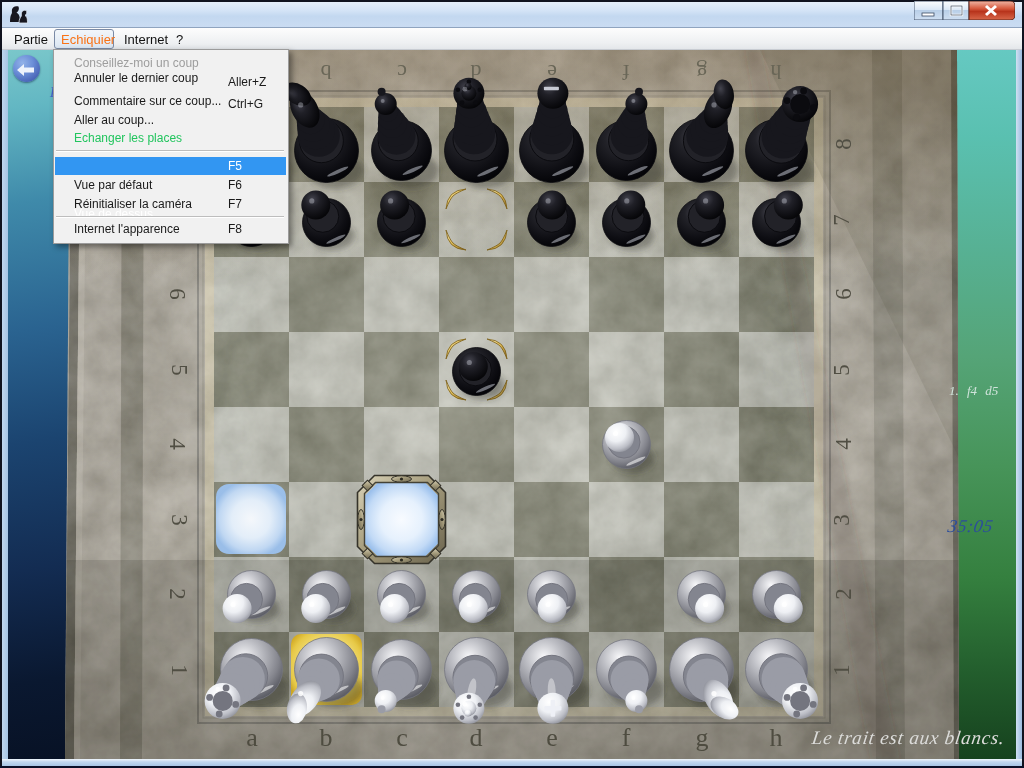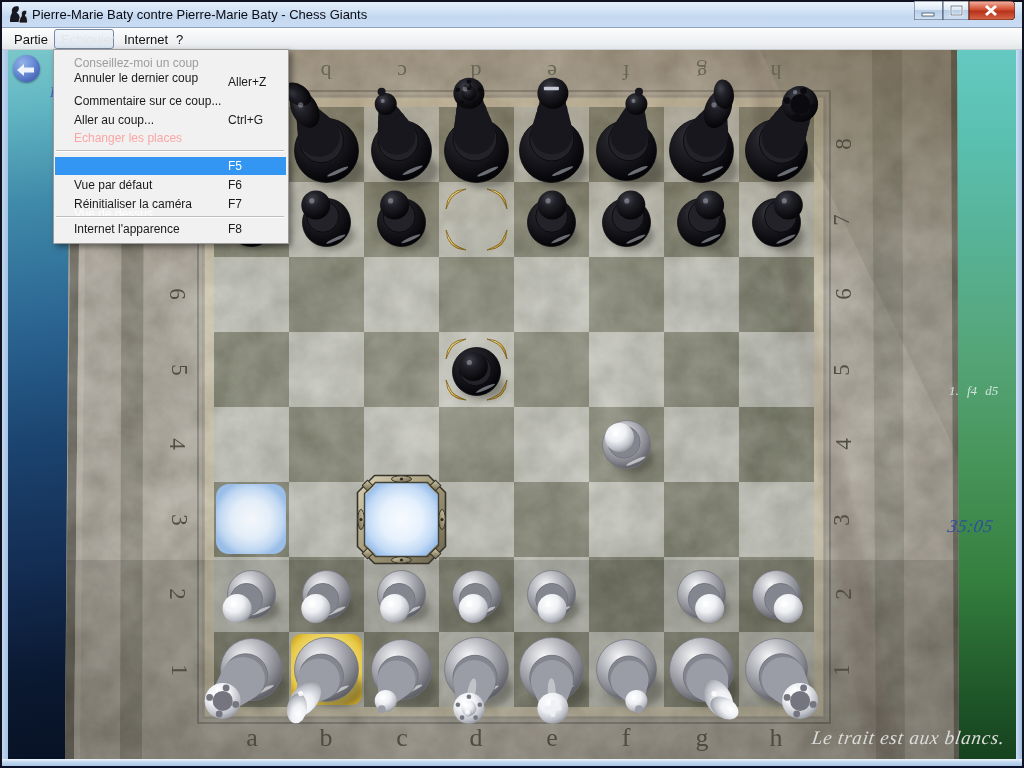--- a/index.html
+++ b/index.html
@@ -584,21 +584,20 @@
 <div class="abs" style="left:2px; top:759px; width:1020px; height:7px; background:linear-gradient(180deg,#f0f6fc 0%,#c2d8f0 40%,#a8c6e6 100%);"></div>
 <div class="abs" style="left:0px; top:766px; width:1024px; height:2px; background:#0a1028;"></div>
 
 <div class="abs" style="left:8px; top:4px; width:22px; height:20px;">
 <svg width="22" height="20" viewBox="0 0 22 20">
         <g fill="#17171f">
 <path d="M2 18 L12 18 C12 11 10.5 10 8.5 8.5 C10.5 7.5 11.5 5 10.5 2.5 C7 1.5 4.5 3 4 5.5 C3.5 7.5 4.5 8.5 3.5 10 C2.5 11.5 2 14 2 18 Z"></path>
 <path d="M11 19 L19.5 19 C19.5 13.5 18.5 12.5 17 11.5 C18.5 10.5 19.3 8.5 18.5 6.5 C15.8 5.7 13.8 7 13.4 9 C13.1 10.5 13.9 11.3 13.1 12.5 C12.3 13.7 11 15.5 11 19 Z" stroke="#dfe8f4" stroke-width="0.8"></path>
 </g>
       </svg></div>
-<div class="abs" style="left:32px; top:7px; font-size:13px; color:#0a0a12;">Pierre-Marie Baty contre Pierre-Marie Baty - Chess Giants</div>
 
 <div class="abs" style="left:914px; top:1px; width:101px; height:19px;">
   <svg width="101" height="19" viewBox="0 0 101 19">
     <defs>
       <linearGradient id="capg" x1="0" y1="0" x2="0" y2="1">
         <stop offset="0%" stop-color="#fdfeff"></stop>
             <stop offset="45%" stop-color="#dce9f7"></stop>
         <stop offset="50%" stop-color="#b9cfe8"></stop>
             <stop offset="100%" stop-color="#cfdff2"></stop>
       </linearGradient>
@@ -617,33 +616,33 @@
     <rect x="37" y="5" width="11" height="9" fill="none" stroke="#3a4a62" stroke-width="0.7"></rect>
     <g stroke="#fff" stroke-width="3">
           <path d="M72 5 L82 14 M82 5 L72 14"></path>
         </g>
   </svg>
 </div>
 
 <div class="abs" style="left:2px; top:28px; width:1020px; height:22px; background:linear-gradient(180deg,#fdfdfd,#eef0f2 70%,#e4e7ea); border-bottom:1px solid #c8ccd2;"></div>
 <div class="abs" style="left:14px; top:32px; font-size:13px; color:#111;">Partie</div>
 <div class="abs" style="left:54px; top:29px; width:60px; height:20px; border:1px solid #7a8aa5; border-radius:3px; background:linear-gradient(180deg,#f2f6fa,#dbe6f2);"></div>
-<div class="abs" style="left:61px; top:32px; font-size:13px; color:#e5e5e5;">Echiquier</div>
+<div class="abs" style="left:61px; top:32px; font-size:13px; color:#f97316;">Echiquier</div>
 <div class="abs" style="left:124px; top:32px; font-size:13px; color:#111;text-align:right;">Internet</div>
 <div class="abs" style="left:176px; top:32px; font-size:13px; color:#111;">?</div>
 
 <div class="abs" style="left:53px; top:49px; width:236px; height:195px; background:#f1f1f1; border:1px solid #9b9b9b; box-shadow:3px 3px 6px rgba(0,0,0,0.42);"></div>
 <div class="abs" style="left:53px; top:49px; width:210px; height:195px; font-size:12px; color:#1a1a1a;border-radius:11px;">
   <div style="position:absolute; left:21px; top:7px; color:#9d9d9d;">Conseillez-moi un coup</div>
   <div style="position:absolute; left:21px; top:22px;">Annuler le dernier coup</div>
       <div style="position:absolute; left:175px; top:26px;">Aller+Z</div>
   <div style="position:absolute; left:21px; top:45px;">Commentaire sur ce coup...</div>
   <div style="position:absolute; left:21px; top:64px;">Aller au coup...</div>
-      <div style="position:absolute; left:175px; top:64px;text-align:center;">Ctrl+G</div>
-  <div style="position:absolute; left:21px; top:82px; color:#fca5a5;">Echanger les places</div>
+      <div style="position:absolute; left:175px; top:48px;text-align:center;">Ctrl+G</div>
+  <div style="position:absolute; left:21px; top:82px; color:#22c55e;">Echanger les places</div>
   <div style="position:absolute; left:3px; top:101px; width:228px; border-top:1px solid #bdbdbd; border-bottom:1px solid #fff;"></div>
   <div style="position:absolute; left:2px; top:108px; width:231px; height:18px; background:#3296f2;"></div>
   <div style="position:absolute; left:21px; top:110px; color:#fff;margin-top:48px;">Vue de dessus</div>
       <div style="position:absolute; left:175px; top:110px; color:#fff;">F5</div>
   <div style="position:absolute; left:21px; top:129px;">Vue par défaut</div>
       <div style="position:absolute; left:175px; top:129px;">F6</div>
   <div style="position:absolute; left:21px; top:148px;">Réinitialiser la caméra</div>
       <div style="position:absolute; left:175px; top:148px;">F7</div>
   <div style="position:absolute; left:3px; top:167px; width:228px; border-top:1px solid #bdbdbd; border-bottom:1px solid #fff;"></div>
   <div style="position:absolute; left:21px; top:173px;">Internet l'apparence</div>

